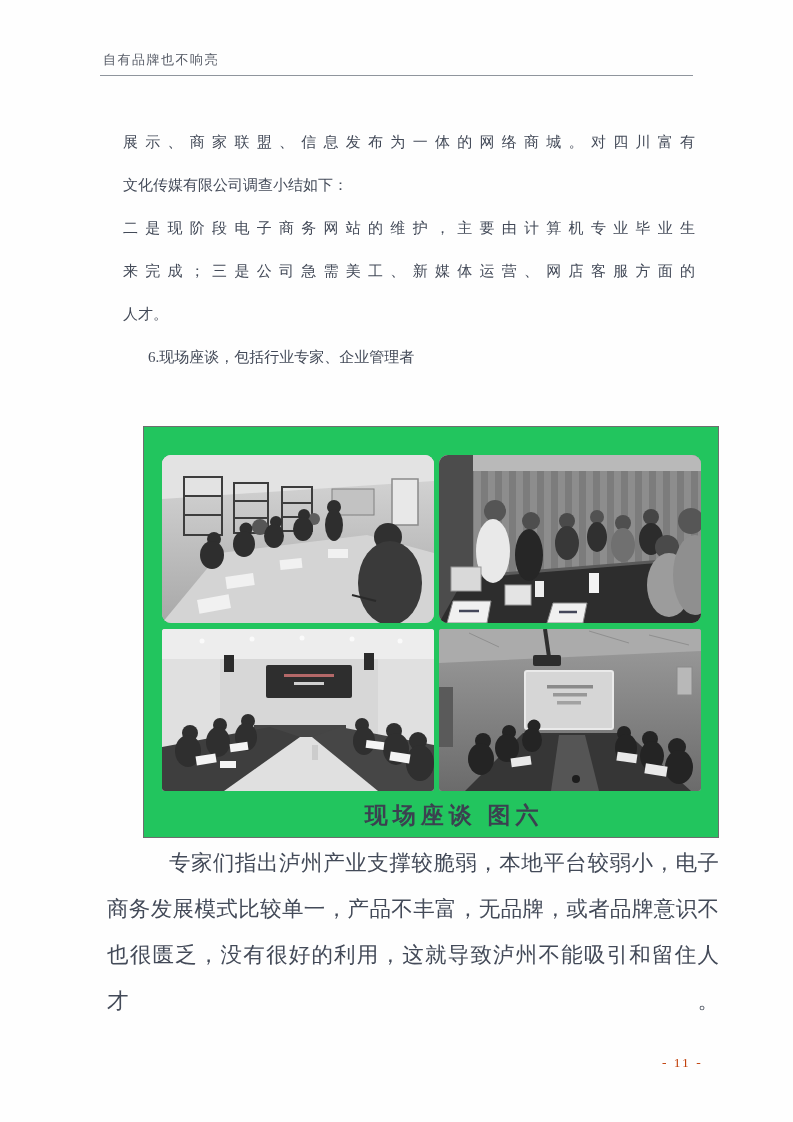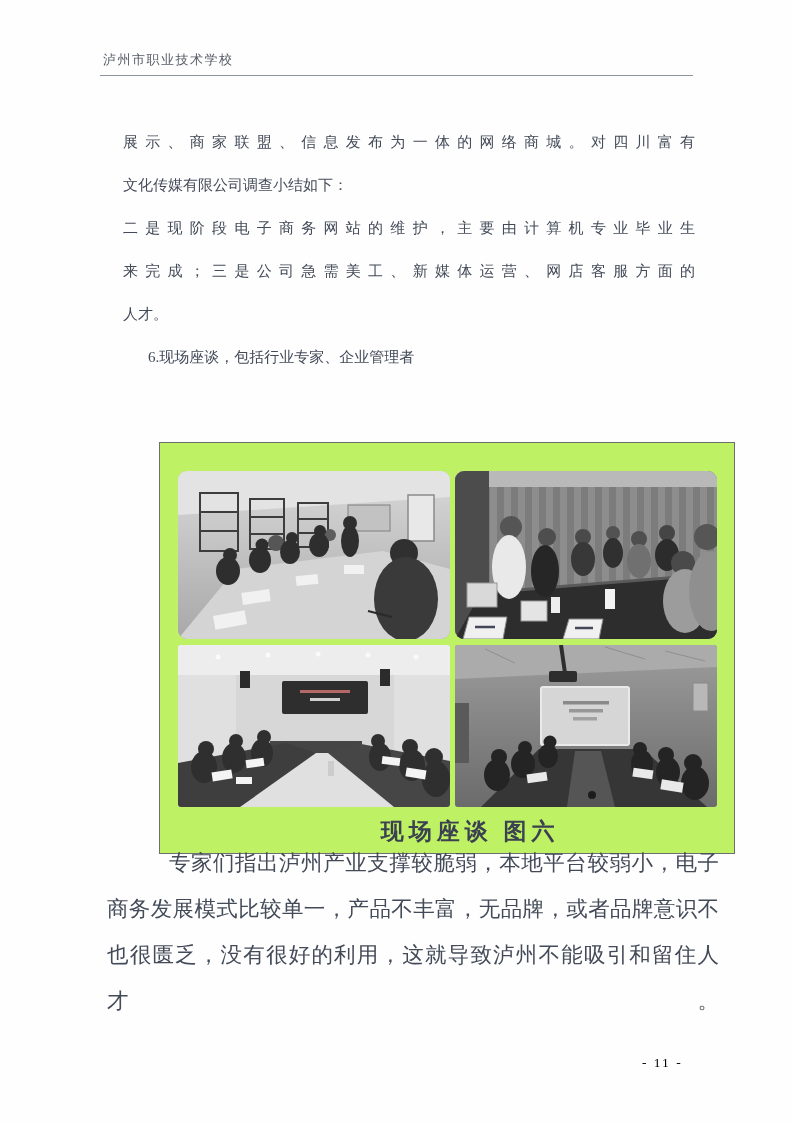--- a/index.html
+++ b/index.html
@@ -37,23 +37,23 @@
   }
   .tline{white-space:normal;}
   .j{text-align:justify;text-align-last:justify;}
   .ind1{text-indent:25px;}
   .ind2{text-indent:39px;}
   .ind3{text-indent:62px;}
   
   .figure-box{
     position:absolute;left:143px;top:426px;
     width:576px;height:412px;
-    margin:16px;box-sizing:border-box;
+    margin:0;box-sizing:border-box;
     border:1px solid #6e6e6e;
-    background:#bef264;
+    background:#22c55e;
   }
   .photo-grid{
     margin:28px auto 0 auto;
     width:539px;
     display:grid;
     grid-template-columns:272px 262px;
     grid-template-rows:168px 162px;
     column-gap:5px;row-gap:6px;
   }
   .photo{overflow:hidden;background:#bdbdbd;}
@@ -62,30 +62,30 @@
   .r3{border-radius:3px;}
   .figure-caption{
     margin-top:9px;
     padding-left:46px;
     text-align:center;
     font-size:23px;font-weight:600;
     letter-spacing:5px;color:#3b4150;
   }
   
   .page-number{
-    position:absolute;left:642px;top:1055px;
-    font-size:13.5px;letter-spacing:2px;color:#000000;
+    position:absolute;left:662px;top:1055px;
+    font-size:13.5px;letter-spacing:2px;color:#c2410c;
   }
 </style>
 </head>
 <body>
 
 <div class="page">
 
-  <div class="header-text">泸州市职业技术学校</div>
+  <div class="header-text">自有品牌也不响亮</div>
   <div class="header-rule"></div>
 
   <div class="upper-text">
     <div class="tline j">展示、商家联盟、信息发布为一体的网络商城。对四川富有</div>
     <div class="tline">文化传媒有限公司调查小结如下：</div>
     <div class="tline j">二是现阶段电子商务网站的维护，主要由计算机专业毕业生</div>
     <div class="tline j">来完成；三是公司急需美工、新媒体运营、网店客服方面的</div>
     <div class="tline">人才。</div>
     <div class="tline ind1">6.现场座谈，包括行业专家、企业管理者</div>
   </div>

